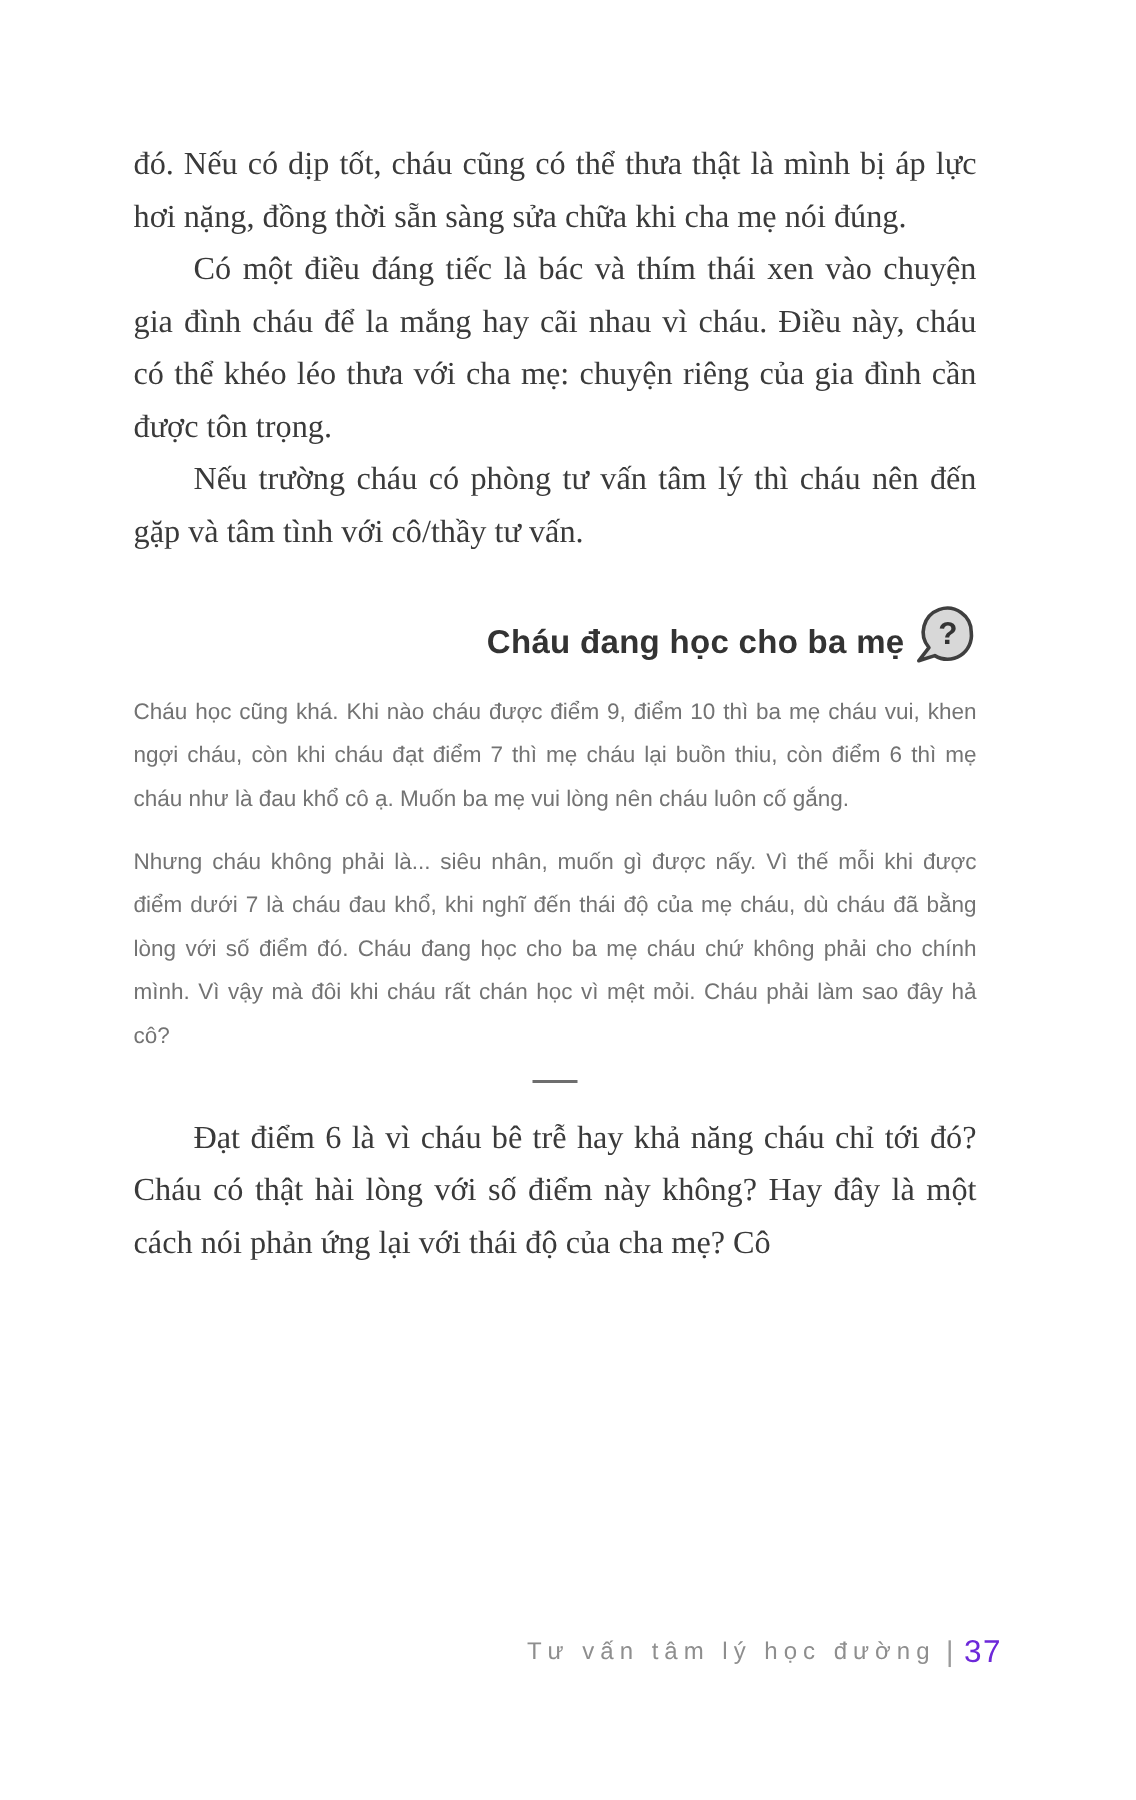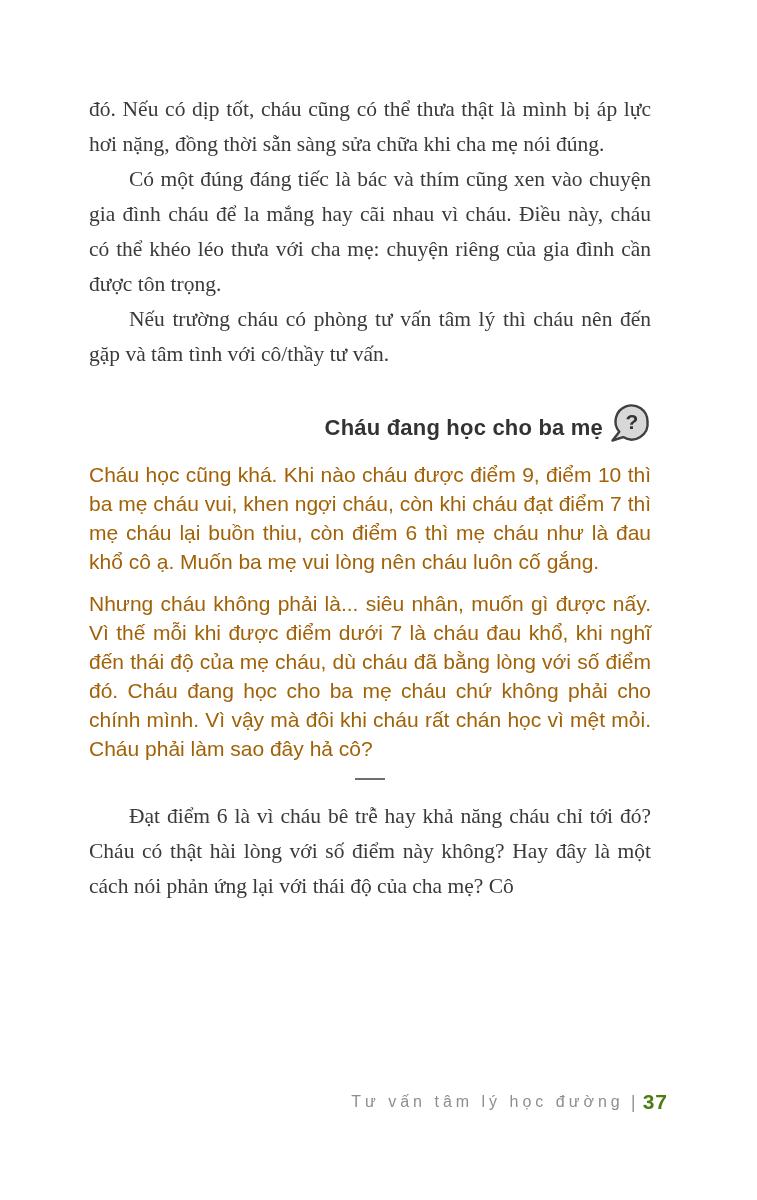--- a/index.html
+++ b/index.html
@@ -40,23 +40,23 @@
     font-family: "Liberation Sans", sans-serif;
     font-weight: bold;
     font-size: 22px;
     color: #333333;
     margin: 0;
     letter-spacing: 0.2px;
   }
   .bubble-icon { flex: 0 0 auto; margin-top: -6px; }
   .letter p {
     font-family: "Liberation Sans", sans-serif;
-    font-size: 21px;
+    font-size: 15px;
     line-height: 29px;
-    color: #a16207;
+    color: #737373;
     text-align: justify;
     margin: 0 0 13px 0;
   }
   .letter p:last-child { margin-bottom: 0; }
   .divider {
     width: 30px;
     height: 2px;
     background: #6e6e6e;
     margin: 15px auto 19px auto;
   }
@@ -74,34 +74,34 @@
     letter-spacing: 4px;
     color: #8e8e8e;
   }
   .footer-sep {
     font-size: 19px;
     color: #9a9a9a;
     font-weight: 300;
   }
   .page-number {
     font-size: 21px;
-    font-weight: bold;
-    color: #4d7c0f;
+    font-weight: normal;
+    color: #6d28d9;
     letter-spacing: 1px;
   }
 </style>
 </head>
 <body>
 
 <div class="page">
   <div class="content">
 
     <p class="serif-p">đó. Nếu có dịp tốt, cháu cũng có thể thưa thật là mình bị áp lực hơi nặng, đồng thời sẵn sàng sửa chữa khi cha mẹ nói đúng.</p>
 
-    <p class="serif-p indent">Có một đúng đáng tiếc là bác và thím cũng xen vào chuyện gia đình cháu để la mắng hay cãi nhau vì cháu. Điều này, cháu có thể khéo léo thưa với cha mẹ: chuyện riêng của gia đình cần được tôn trọng.</p>
+    <p class="serif-p indent">Có một điều đáng tiếc là bác và thím thái xen vào chuyện gia đình cháu để la mắng hay cãi nhau vì cháu. Điều này, cháu có thể khéo léo thưa với cha mẹ: chuyện riêng của gia đình cần được tôn trọng.</p>
 
     <p class="serif-p indent">Nếu trường cháu có phòng tư vấn tâm lý thì cháu nên đến gặp và tâm tình với cô/thầy tư vấn.</p>
 
     <div class="heading-row">
       <h2 class="section-heading">Cháu đang học cho ba mẹ</h2>
       <span class="bubble-icon">
         <svg width="44" height="42" viewBox="0 0 44 42" aria-hidden="true">
           <path d="M40.5 19.5a16 16 0 1 0-28.2 10.3L5.5 38.5l10.7-3.4A16 16 0 0 0 40.5 19.5z" fill="#d8d8d8" stroke="#3f3f3f" stroke-width="2.4" stroke-linejoin="round"></path>
           <text x="25" y="27" text-anchor="middle" font-family="Liberation Sans, sans-serif" font-size="21" font-weight="bold" fill="#333333">?</text>
         </svg>

